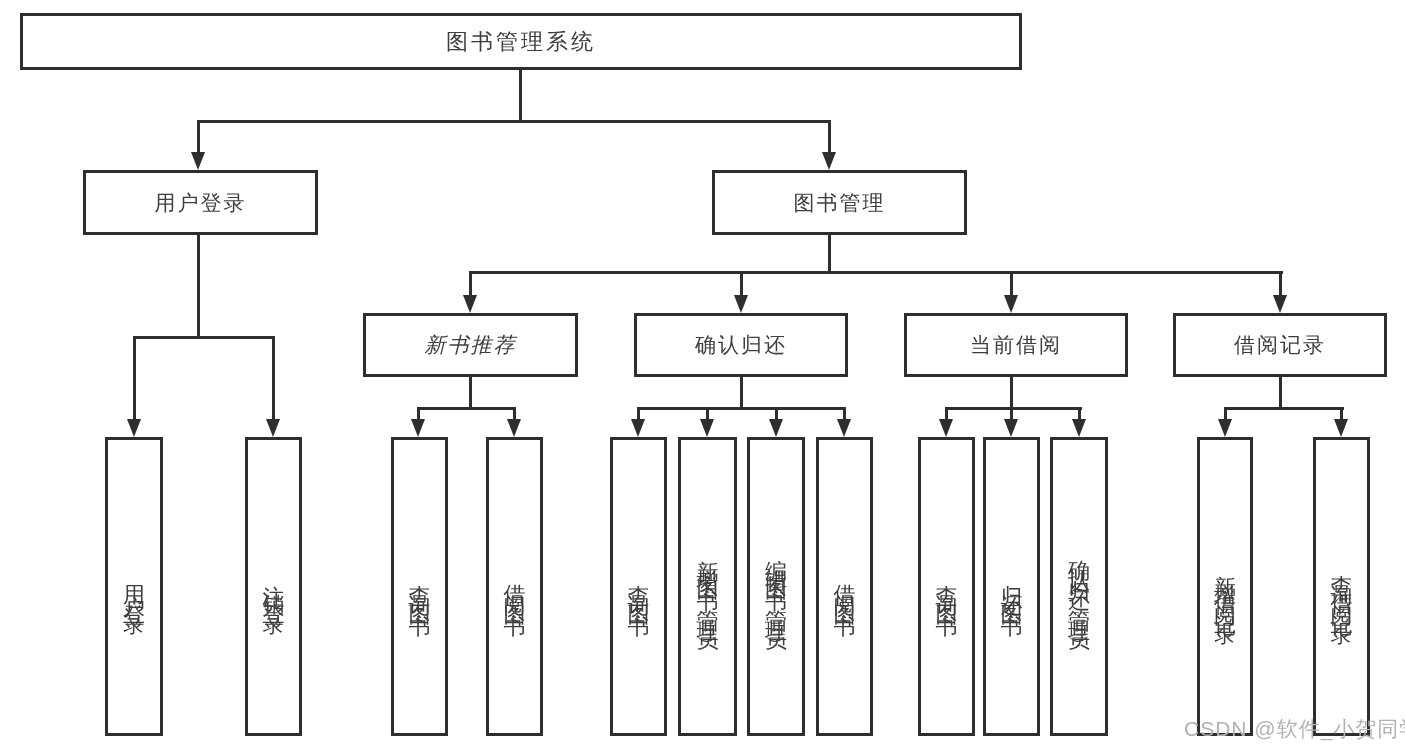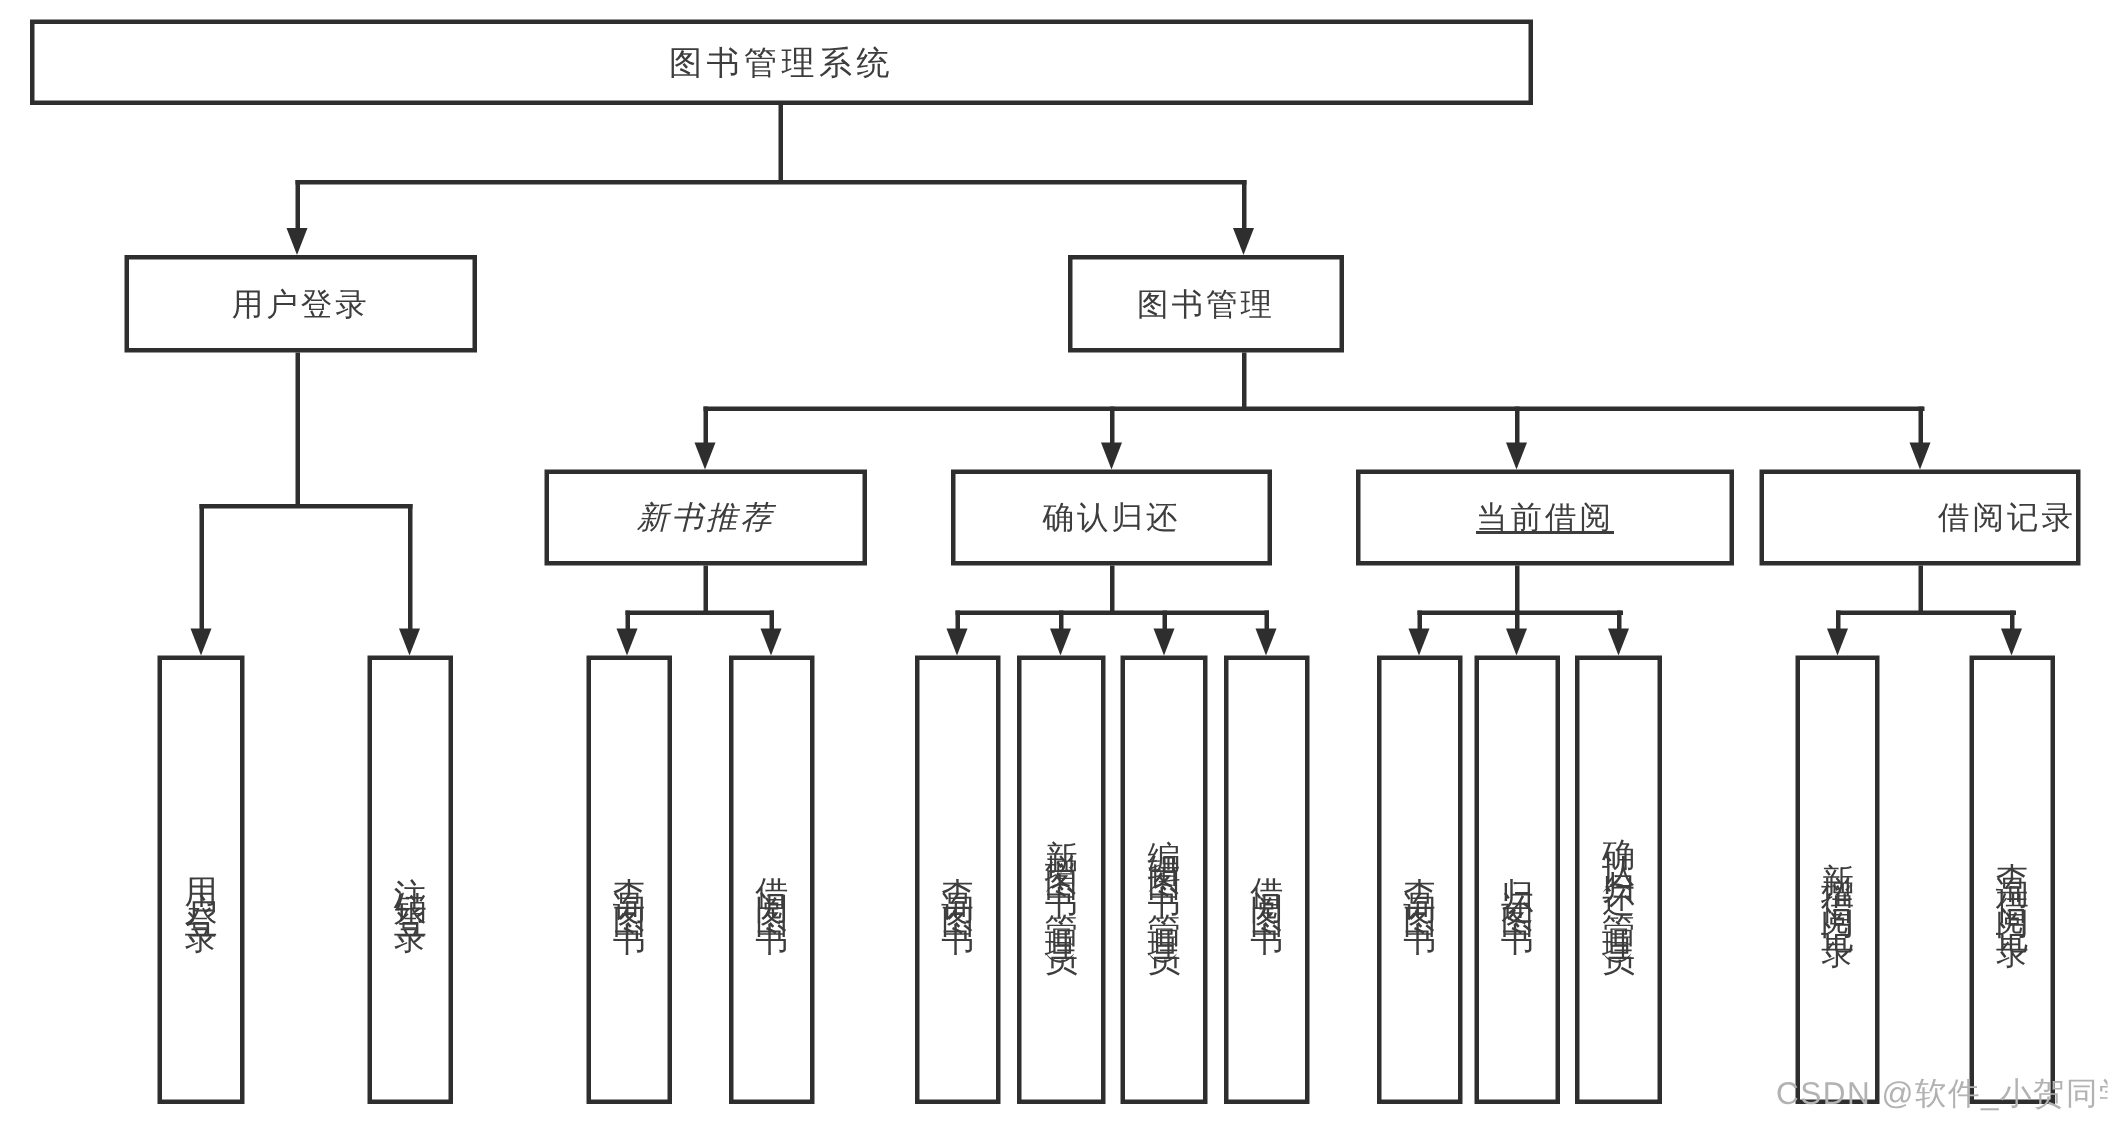--- a/index.html
+++ b/index.html
@@ -58,34 +58,34 @@
 
 <div class="canvas">
 
   <div class="box" style="left:20px;top:13px;width:1002px;height:57px;">
     <span class="root-label">图书管理系统</span>
   </div>
 
   <div class="box" style="left:83px;top:170px;width:235px;height:65px;">
     <span class="hlabel">用户登录</span>
   </div>
-  <div class="box" style="left:712px;top:170px;width:184px;height:65px;">
+  <div class="box" style="left:712px;top:170px;width:255px;height:65px;">
     <span class="hlabel">图书管理</span>
   </div>
 
   <div class="box" style="left:363px;top:313px;width:215px;height:64px;font-style:italic;">
     <span class="hlabel">新书推荐</span>
   </div>
   <div class="box" style="left:634px;top:313px;width:214px;height:64px;">
     <span class="hlabel">确认归还</span>
   </div>
-  <div class="box" style="left:904px;top:313px;width:252px;height:64px;text-decoration:underline;">
+  <div class="box" style="left:904px;top:313px;width:224px;height:64px;">
     <span class="hlabel">当前借阅</span>
   </div>
-  <div class="box" style="left:1173px;top:313px;width:214px;height:64px;justify-content:flex-end;">
+  <div class="box" style="left:1173px;top:313px;width:214px;height:64px;">
     <span class="hlabel">借阅记录</span>
   </div>
 
   <div class="box" style="left:105px;top:437px;width:58px;height:299px;">
     <span class="vtext">用户登录</span>
   </div>
   <div class="box" style="left:245px;top:437px;width:57px;height:299px;">
     <span class="vtext">注销登录</span>
   </div>
 

